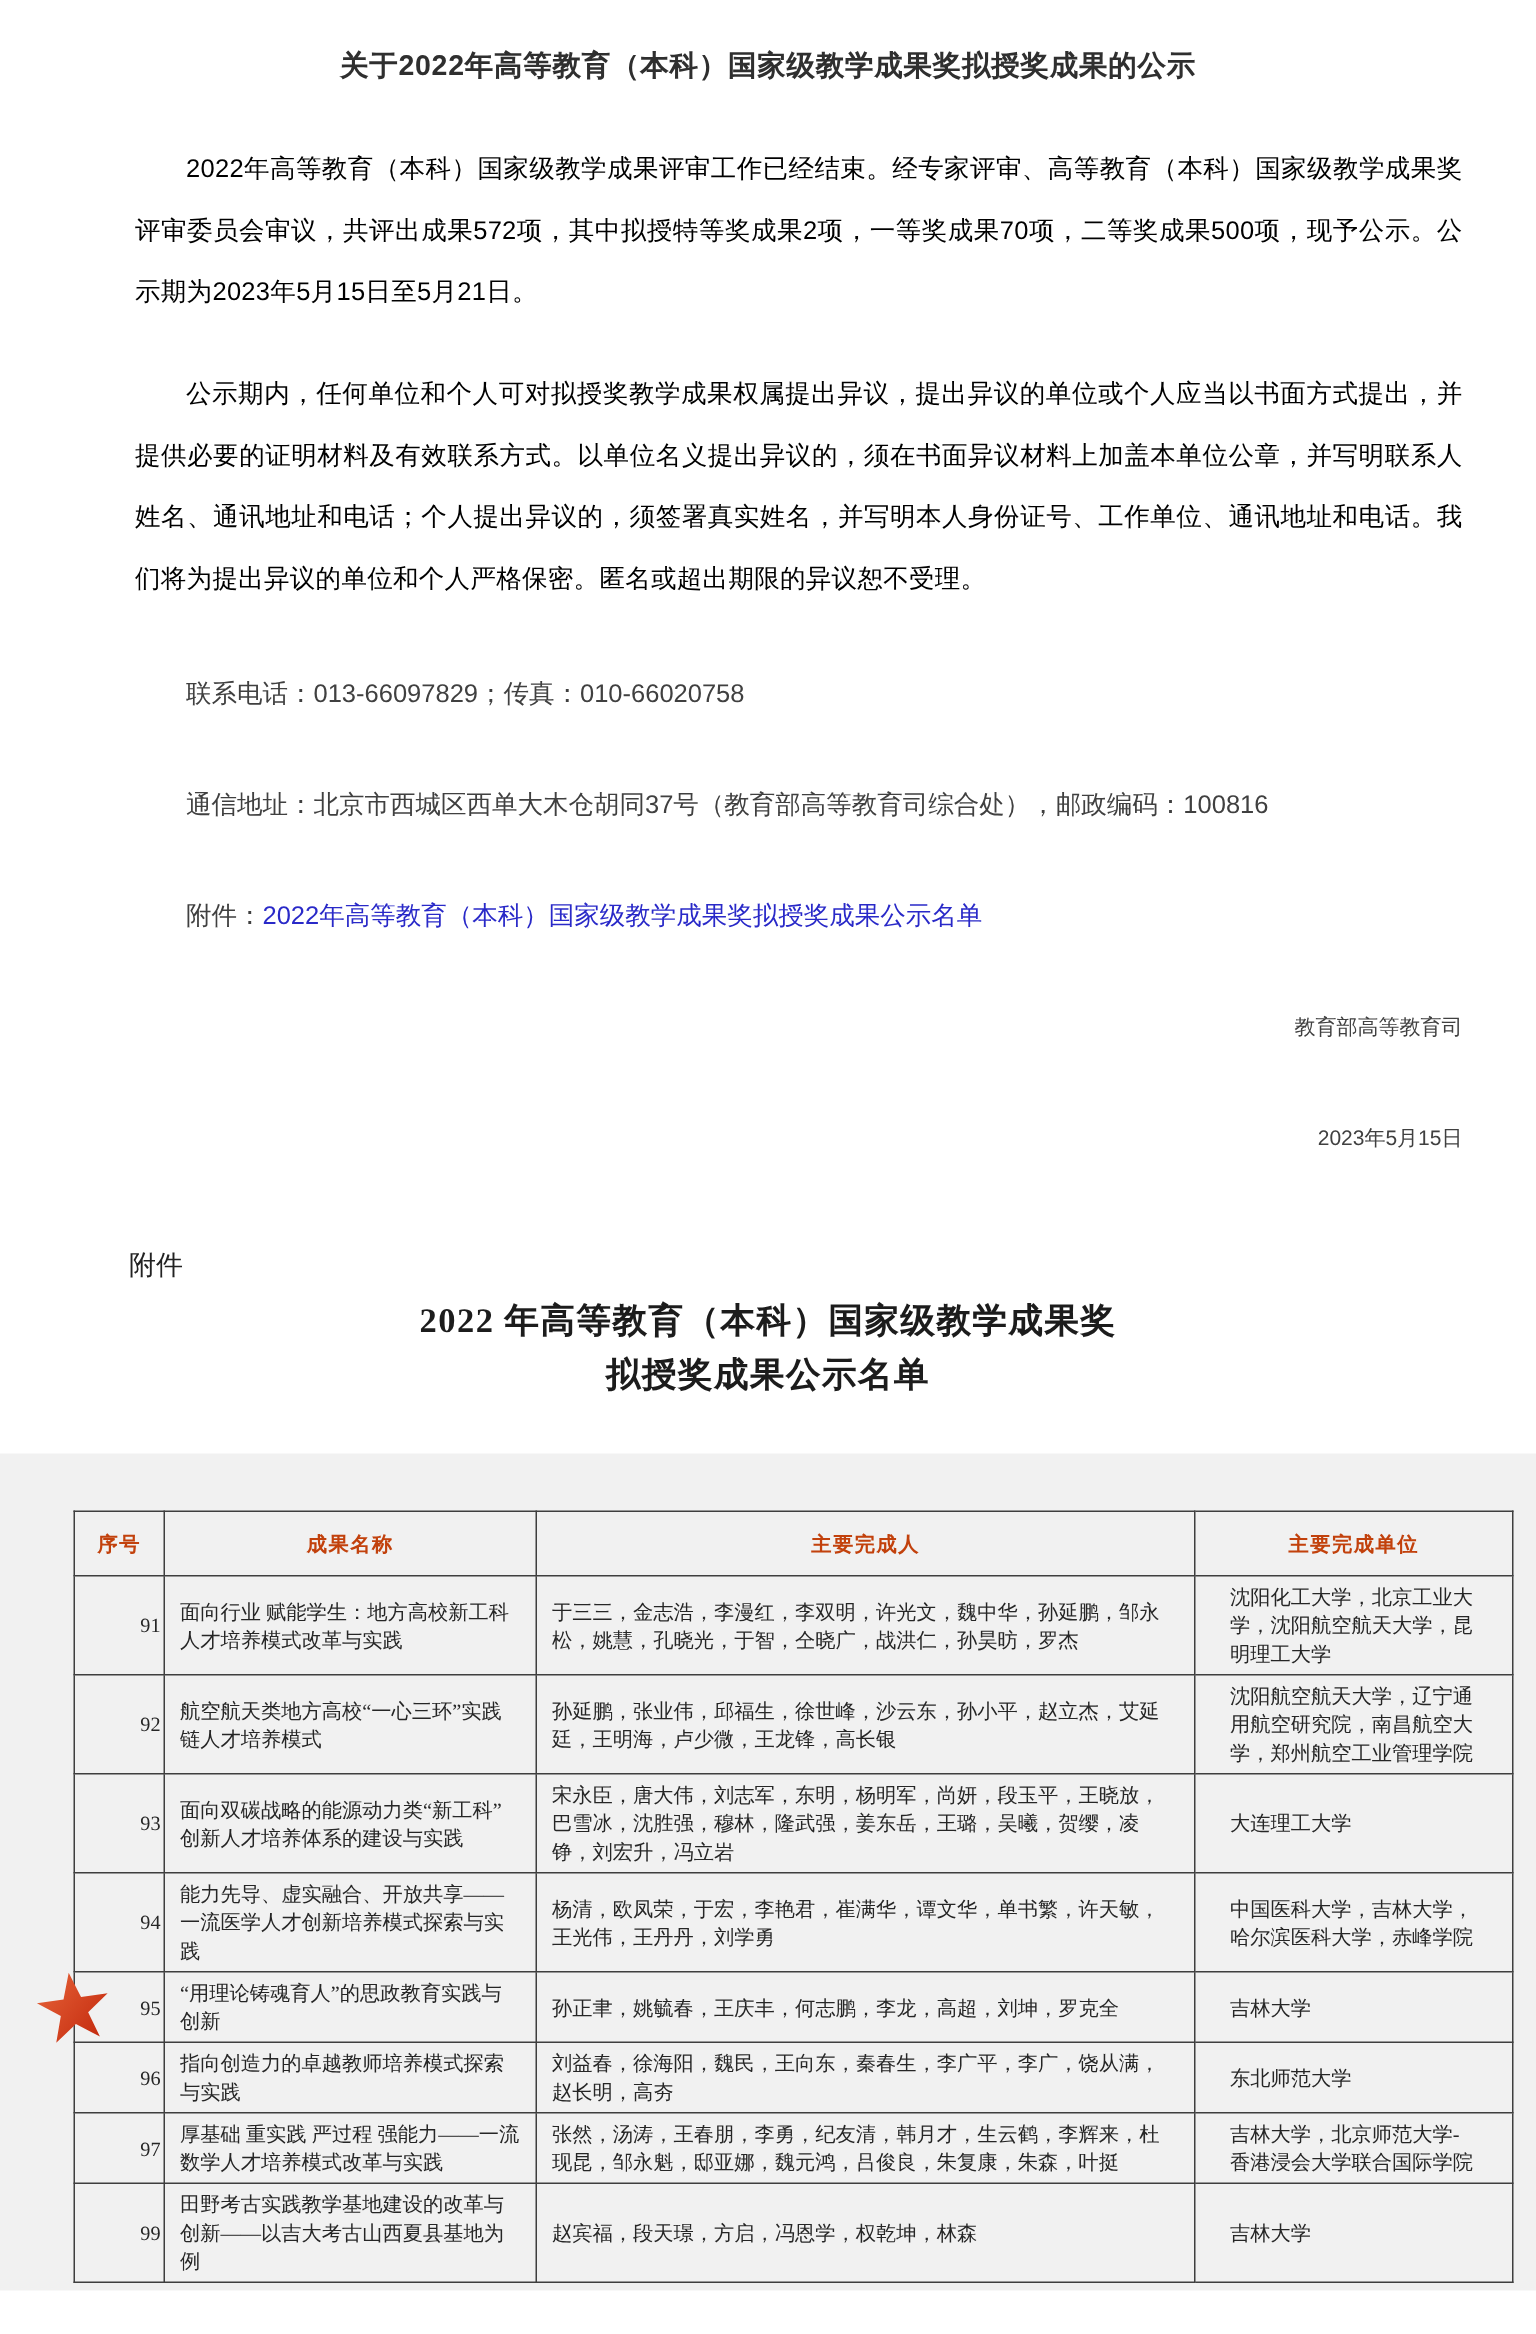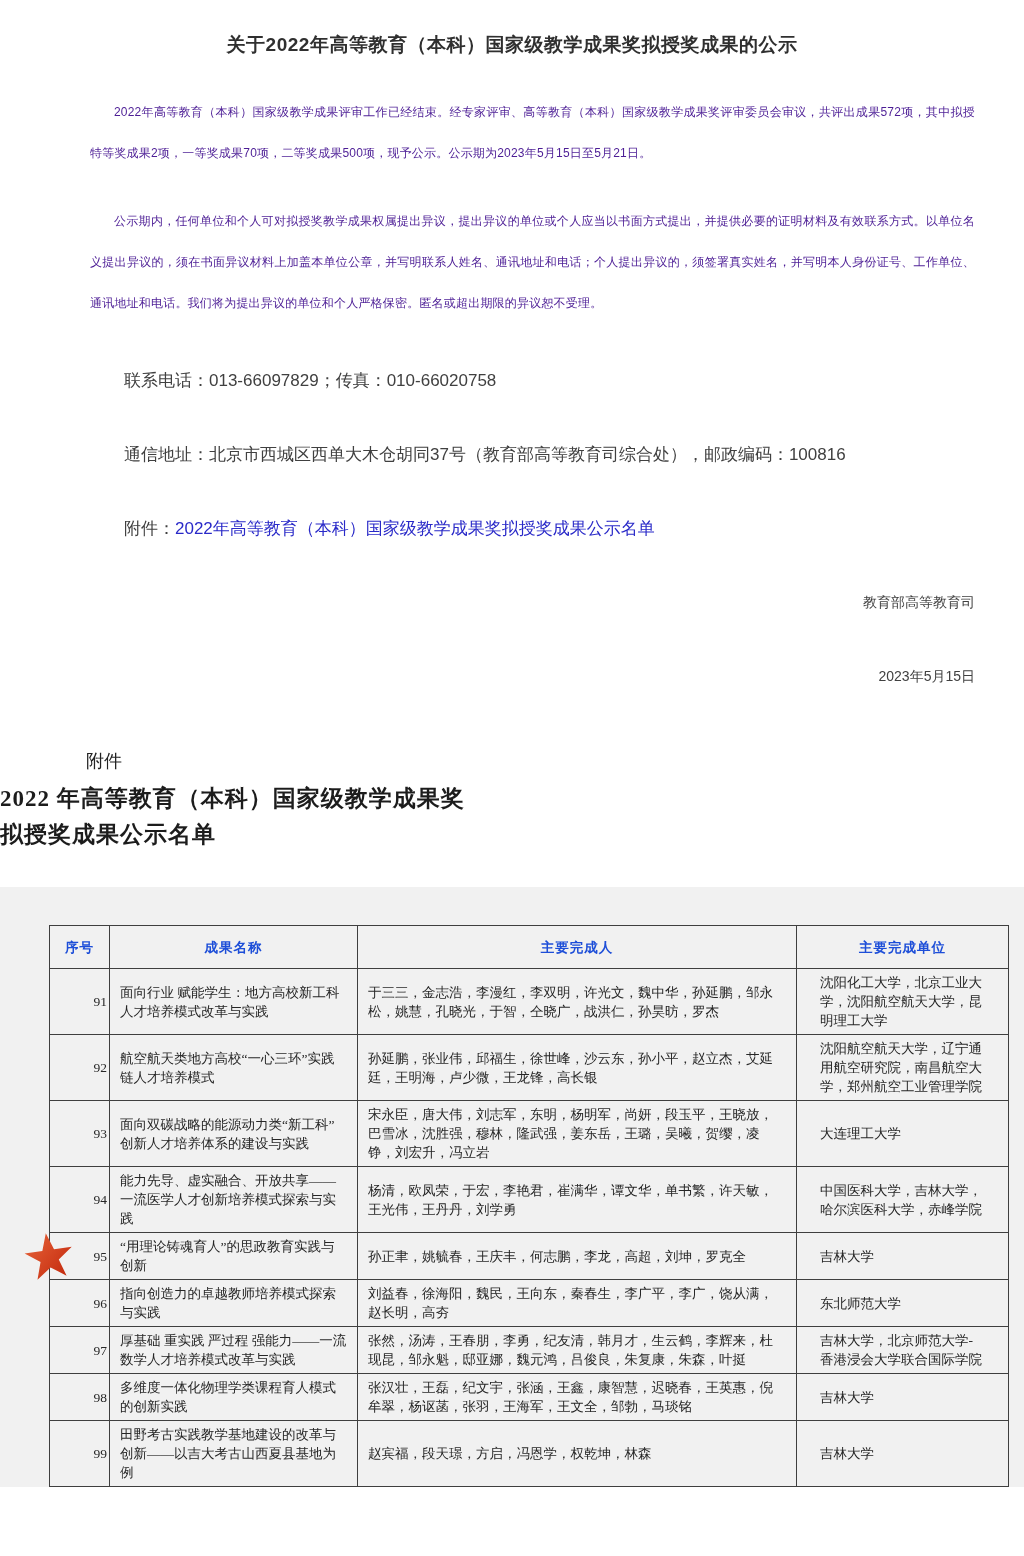--- a/index.html
+++ b/index.html
@@ -5,56 +5,56 @@
   html,body{margin:0;padding:0;}
   body{
     width:1024px;height:1556px;overflow:hidden;background:#ffffff;
     font-family:"Liberation Sans",sans-serif;color:#3d3d3d;position:relative;
   }
   .doc-title{
     margin:32px 40px 0 40px;text-align:center;
     font-size:19px;font-weight:bold;color:#2f2f2f;letter-spacing:.5px;line-height:26px;
   }
   .para{
-    margin:34px 49px 0 90px;font-size:12px;line-height:41px;color:#4c1d95;
+    margin:34px 49px 0 90px;font-size:17px;line-height:41px;color:#000000;
     text-indent:2em;text-align:justify;letter-spacing:.2px;
   }
   .para.tight{margin-top:27px;}
   .line{
     margin:36px 49px 0 90px;font-size:17px;line-height:41px;color:#404040;text-indent:2em;
   }
   .line.addr{margin-top:33px;}
   .line.attach{margin-top:33px;}
   a.attach-link{text-decoration:none;cursor:pointer;}
   .signoff{
     margin:33px 49px 0 90px;font-size:14px;line-height:41px;color:#404040;text-align:right;
   }
   .annex-label{
     margin:50px 0 0 86px;font-size:18px;color:#222;line-height:28px;
   }
   .annex-title{
-    text-align:left;font-family:"Liberation Serif",serif;font-weight:bold;color:#1c1c1c;
+    text-align:center;font-family:"Liberation Serif",serif;font-weight:bold;color:#1c1c1c;
     font-size:23px;line-height:36px;letter-spacing:1px;
   }
   .annex-title.first{margin-top:6px;}
   .band{
     margin-top:34px;background:#f1f1f1;padding-top:38px;
     min-height:520px;
   }
   table.results{
     border-collapse:collapse;table-layout:fixed;
     margin-left:49px;width:959px;background:transparent;
     font-family:"Liberation Serif",serif;color:#262626;
   }
   table.results th,table.results td{
     border:1px solid #3f3f3f;vertical-align:middle;
     font-size:13.5px;line-height:19px;
   }
   table.results th{
-    font-weight:bold;height:40px;text-align:center;color:#1d4ed8;letter-spacing:1px;
+    font-weight:bold;height:40px;text-align:center;color:#c2410c;letter-spacing:1px;
   }
   col.c-no{width:60px;}
   col.c-name{width:248px;}
   col.c-people{width:439px;}
   col.c-units{width:212px;}
   td.cell-no{text-align:right;padding:4px 2px;position:relative;font-size:14px;}
   td.cell-name{padding:4px 10px;}
   td.cell-people{padding:4px 10px;}
   td.cell-units{padding:4px 23px;}
   .star-icon{
@@ -150,26 +150,20 @@
     <td class="cell-units">东北师范大学</td>
   </tr>
 
   <tr>
     <td class="cell-no">97</td>
     <td class="cell-name">厚基础 重实践 严过程 强能力——一流数学人才培养模式改革与实践</td>
     <td class="cell-people">张然，汤涛，王春朋，李勇，纪友清，韩月才，生云鹤，李辉来，杜现昆，邹永魁，邸亚娜，魏元鸿，吕俊良，朱复康，朱森，叶挺</td>
     <td class="cell-units">吉林大学，北京师范大学-香港浸会大学联合国际学院</td>
   </tr>
 
-  <tr>
-    <td class="cell-no">98</td>
-    <td class="cell-name">多维度一体化物理学类课程育人模式的创新实践</td>
-    <td class="cell-people">张汉壮，王磊，纪文宇，张涵，王鑫，康智慧，迟晓春，王英惠，倪牟翠，杨讴菡，张羽，王海军，王文全，邹勃，马琰铭</td>
-    <td class="cell-units">吉林大学</td>
-  </tr>
 
   <tr>
     <td class="cell-no">99</td>
     <td class="cell-name">田野考古实践教学基地建设的改革与创新——以吉大考古山西夏县基地为例</td>
     <td class="cell-people">赵宾福，段天璟，方启，冯恩学，权乾坤，林森</td>
     <td class="cell-units">吉林大学</td>
   </tr>
 
 </tbody>
   </table>

